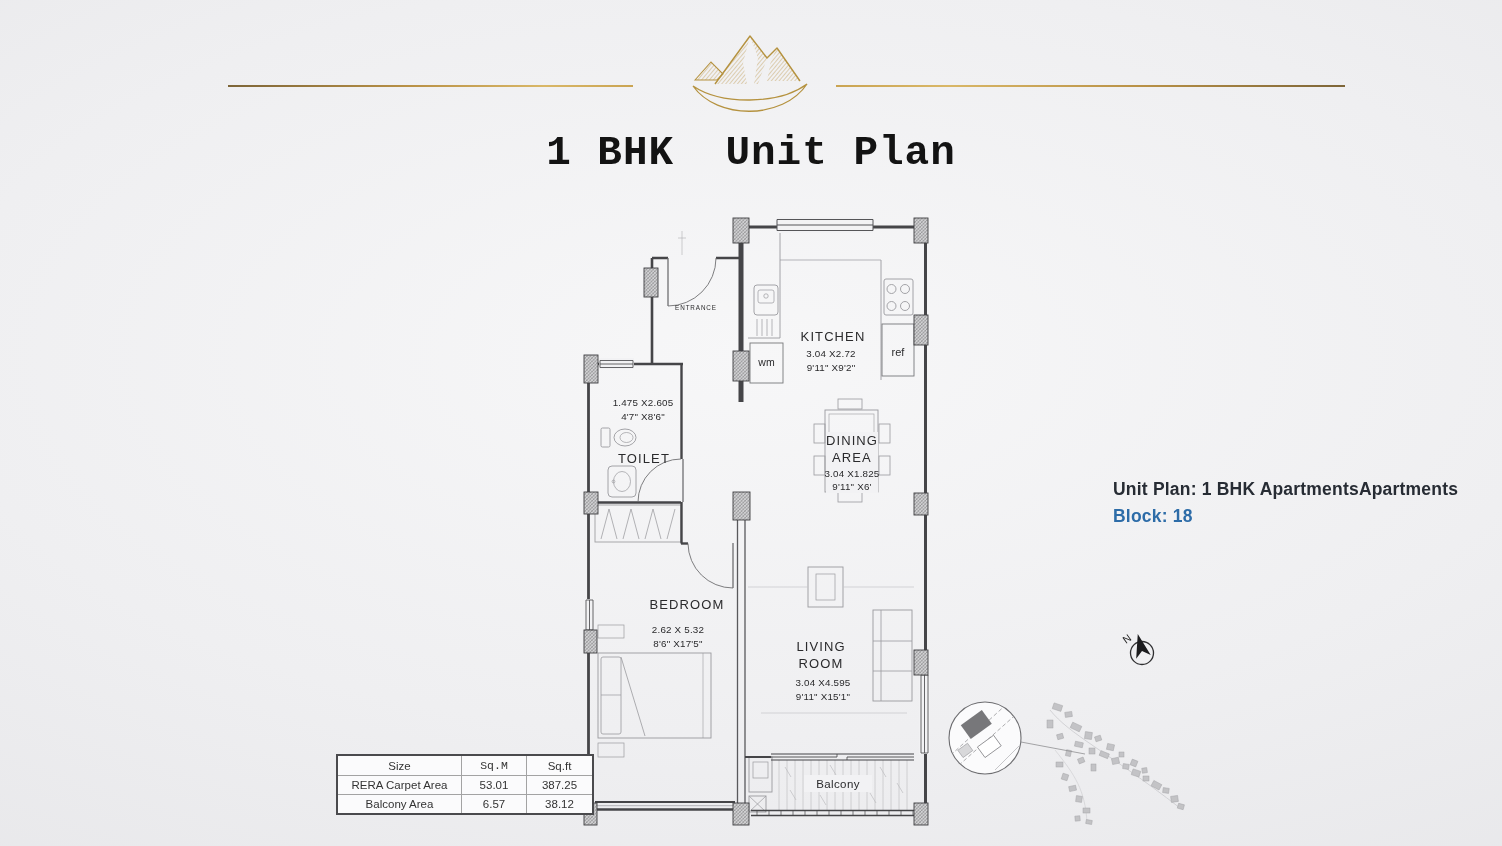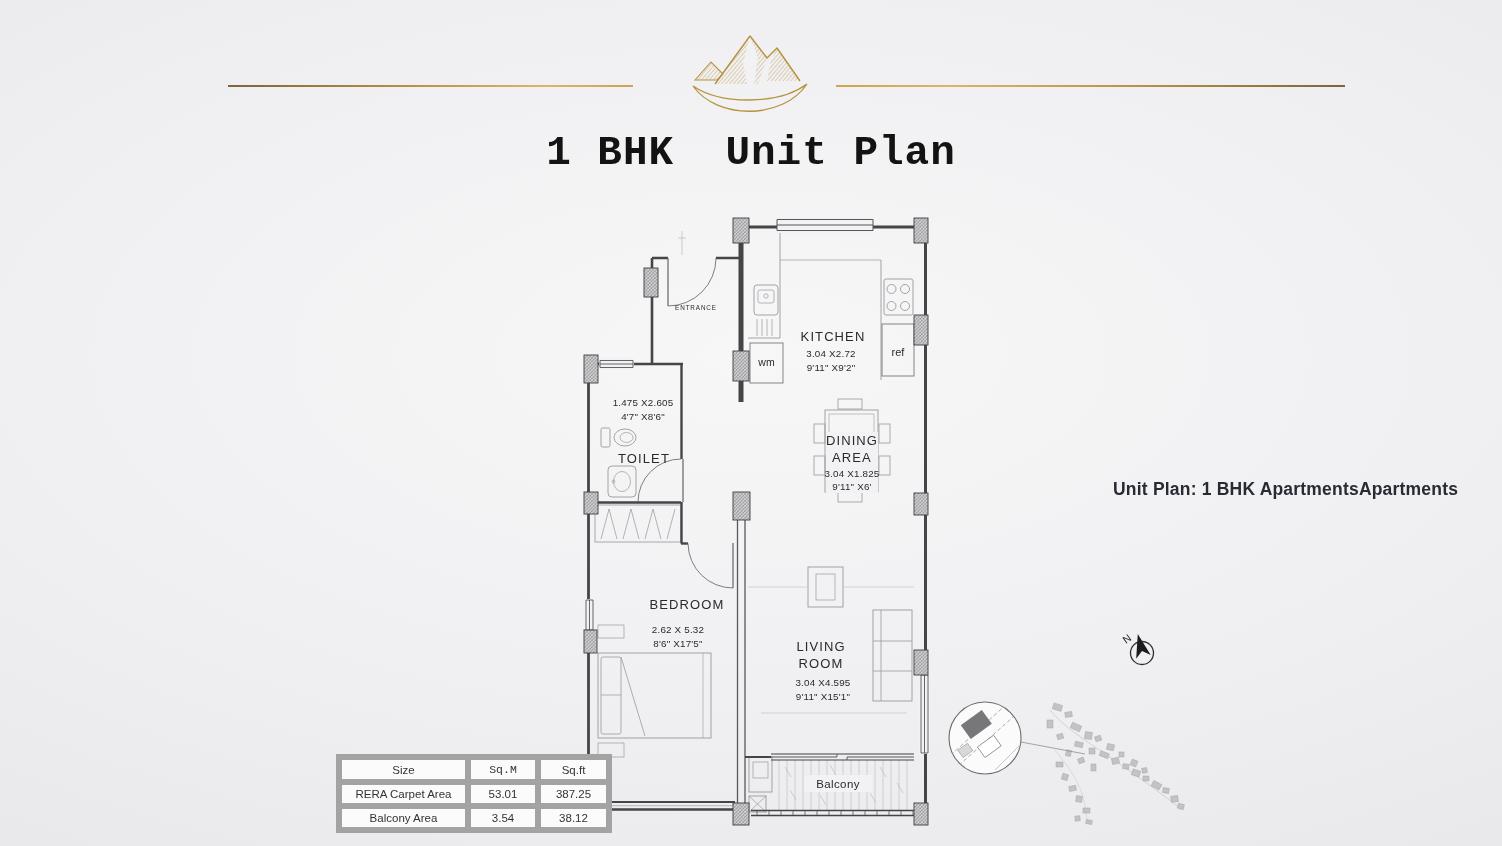--- a/index.html
+++ b/index.html
@@ -20,21 +20,21 @@
   .small-lab{font-size:6.3px;letter-spacing:.9px;fill:#3a3a3c;}
   .appl-lab{font-size:10.5px;fill:#333335;}
   .balc-lab{font-size:11.5px;letter-spacing:.4px;}
   .info{position:absolute;left:1085px;top:476px;font-size:17.5px;font-weight:700;
     letter-spacing:.2px;line-height:27px;color:#272c34;margin-left:28px;}
   .info .blue{color:#2d6ca8;}
   .compass{position:absolute;left:1117px;top:626px;}
   .sitemap{position:absolute;left:935px;top:690px;}
   .area-table{position:absolute;left:336px;top:754px;border-collapse:collapse;
     background:#fbfbfc;font-size:11.5px;color:#333;border:2px solid #4a4a4d;}
-  .area-table th,.area-table td{border:6px solid #a3a3a3;font-weight:400;
+  .area-table th,.area-table td{border:1px solid #a3a3a3;font-weight:400;
     padding:3px 4px;text-align:center;}
   .area-table .c0{width:115px;} .area-table .c1{width:56px;font-family:Liberation Mono, monospace;} .area-table .c2{width:57px;}
 </style>
 </head>
 <body>
 
 <div class="stage">
 
   <div class="gold-line left"></div>
   <div class="gold-line right"></div>
@@ -259,20 +259,21 @@
       <text class="room-dim" x="248" y="481">3.04 X4.595</text>
       <text class="room-dim" x="248" y="495">9'11" X15'1"</text>
 
       <rect x="229" y="570" width="68" height="17" fill="#f2f2f4" stroke="none"></rect>
       <text class="balc-lab" x="263" y="583">Balcony</text>
     </g>
   </svg>
 
   <div class="info">
     <div>Unit Plan: 1 BHK ApartmentsApartments</div>
+    <div class="blue">Block: 18</div>
   </div>
 
   <svg class="compass" width="48" height="50" viewBox="0 0 48 50">
     <circle cx="25" cy="27" r="11.5" fill="none" stroke="#2e2e30" stroke-width="1.3"></circle>
     <polygon points="25,7.5 32.5,31 25,25 17.5,31" fill="#1c1c1e" transform="rotate(-14 25 25)"></polygon>
     <text x="6" y="17" font-size="10.5" fill="#222" transform="rotate(-36 9 13)">N</text>
   </svg>
 
   <svg class="sitemap" width="260" height="156" viewBox="0 0 260 156">
     <defs>
@@ -334,19 +335,19 @@
       <th class="c1">Sq.M</th>
       <th class="c2">Sq.ft</th>
     </tr>
     <tr>
       <td>RERA Carpet Area</td>
       <td>53.01</td>
       <td>387.25</td>
     </tr>
     <tr>
       <td>Balcony Area</td>
-      <td>3.54</td>
+      <td>6.57</td>
       <td>38.12</td>
     </tr>
   </tbody>
     </table>
 
 </div>
 
 </body></html>

